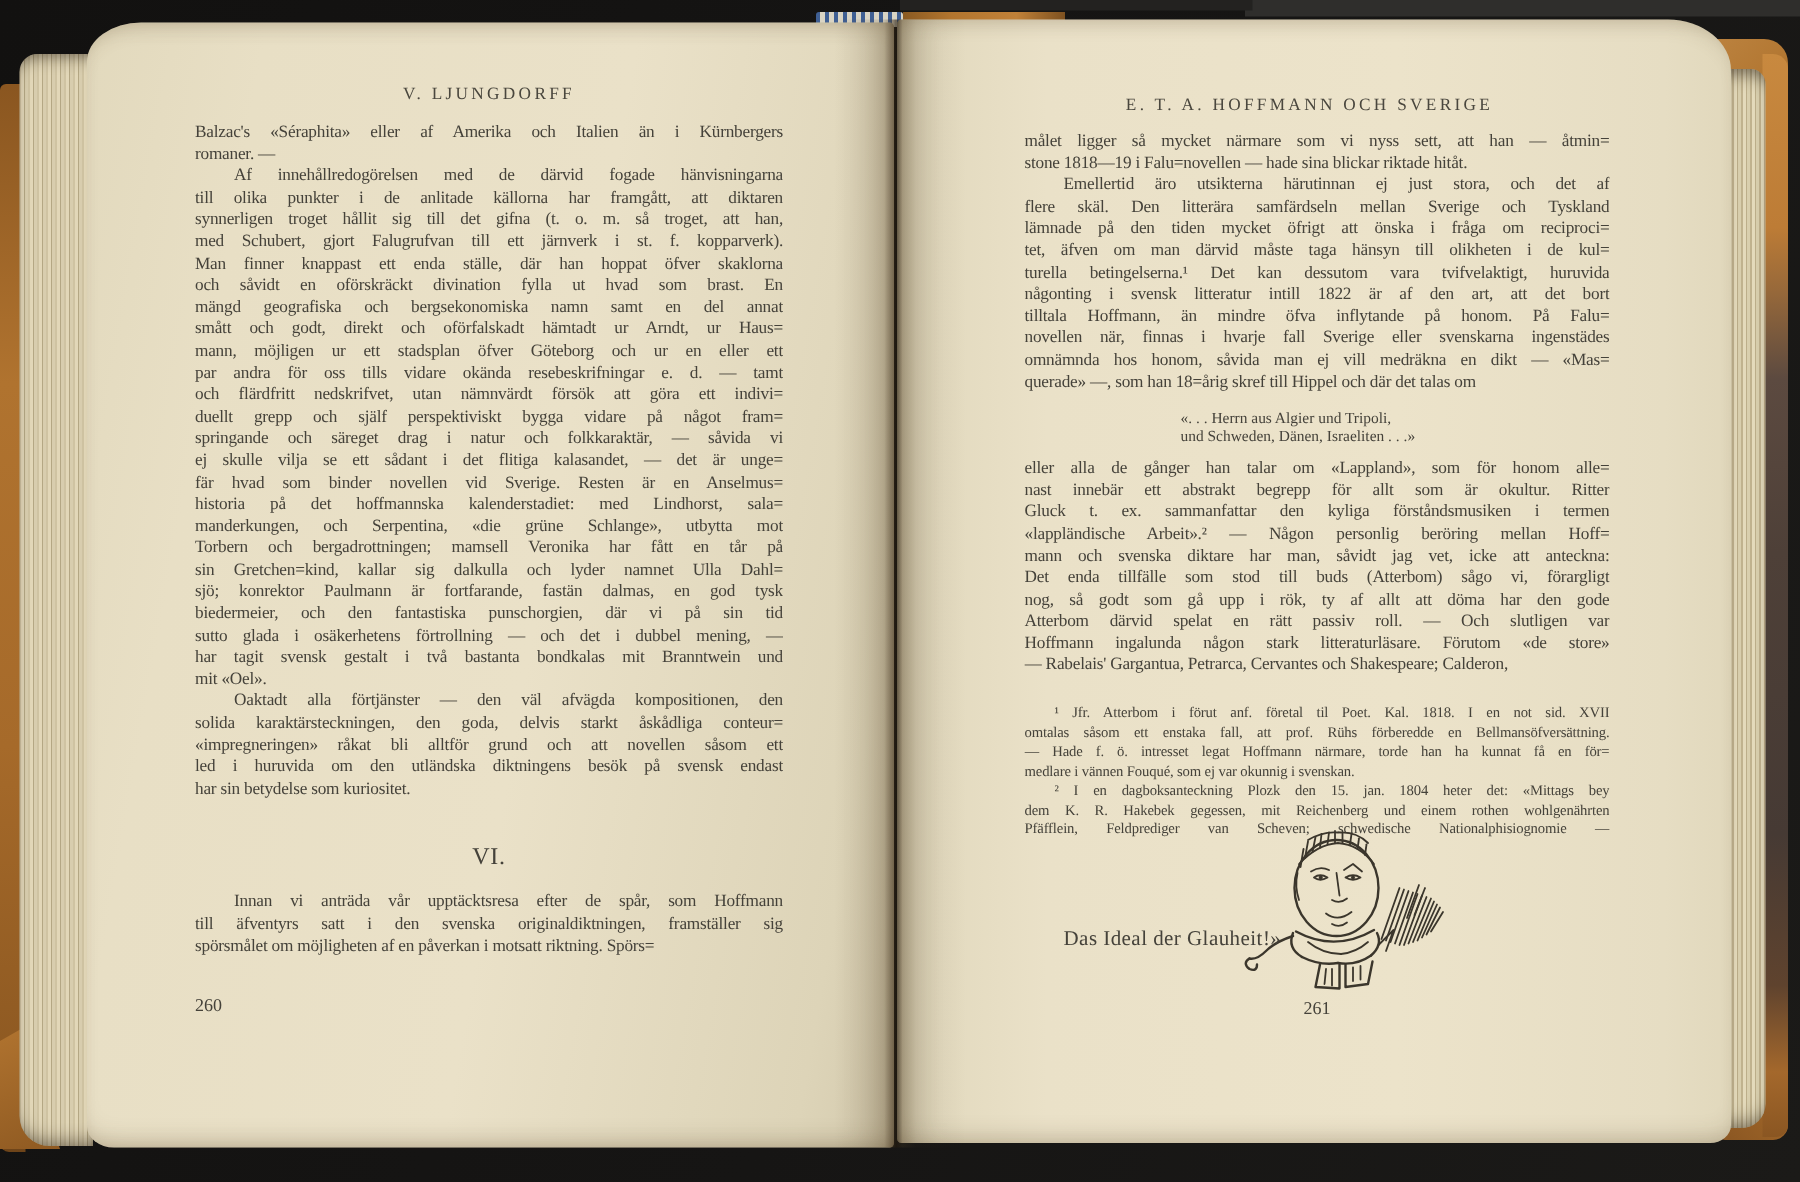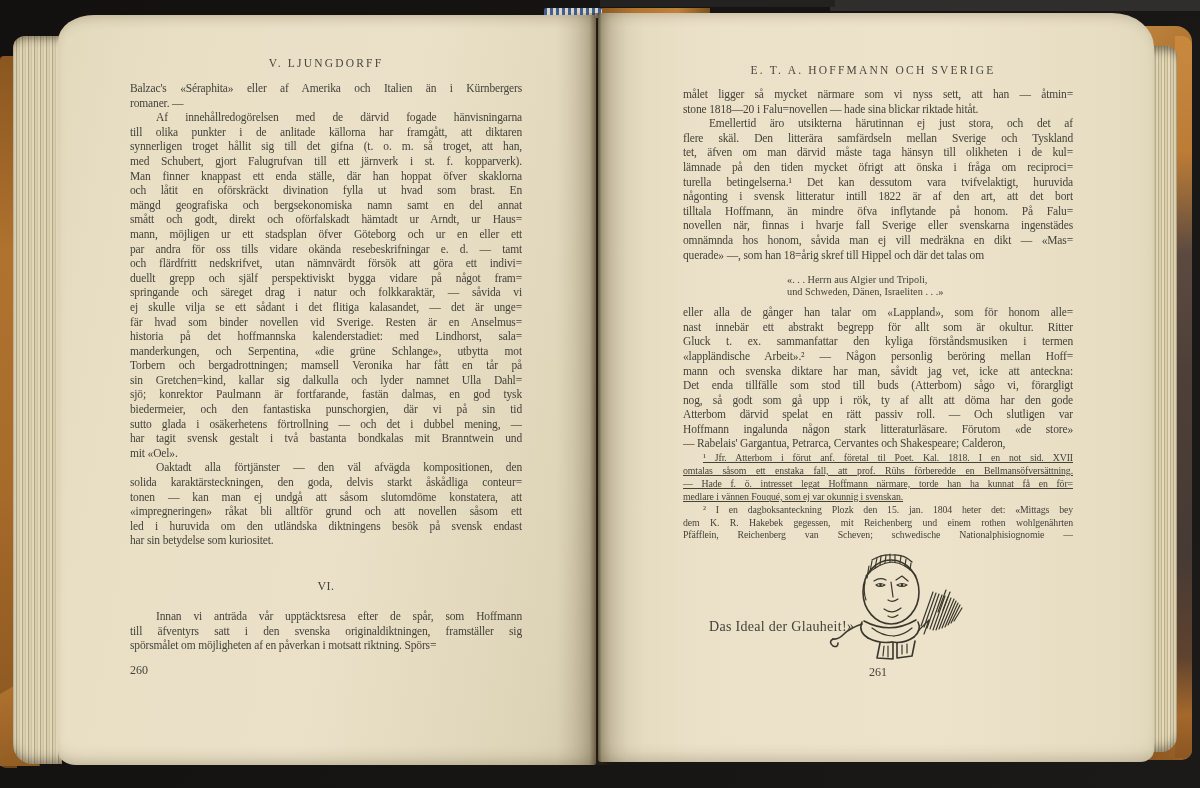--- a/index.html
+++ b/index.html
@@ -60,29 +60,29 @@
 
   .col { position:absolute; font-size:11.5px; letter-spacing:-0.15px; }
   .col-left  { left:72px; top:66px; width:392px; }
   .col-right { left:85px; top:74px; width:390px; }
 
   .pline { height:14.6px; line-height:14.6px; white-space:nowrap; overflow:hidden;
     text-align:justify; text-align-last:justify; text-justify:inter-word; }
   .pline.lastline { text-align-last:left; }
   .para.indent .pline:first-child { text-indent:26px; }
 
-  .heading-vi { margin-top:31px; margin-bottom:15px; text-align:center; font-size:12px; letter-spacing:.5px; line-height:15px; }
+  .heading-vi { margin-top:31px; margin-bottom:15px; text-align:center; font-size:16px; letter-spacing:.5px; line-height:15px; }
 
   .verse { margin-top:12px; margin-left:104px; font-size:10.3px; letter-spacing:0; }
   .verse .pline { height:11.5px; line-height:11.5px; text-align:right; text-align-last:left; }
 
   .para.after-verse { margin-top:8px; }
 
   .footnote { font-size:9.8px; letter-spacing:-0.1px; }
-  .footnote.first { margin-top:1px;text-decoration:underline; }
+  .footnote.first { margin-top:19px; }
   .footnote .pline { height:12.9px; line-height:12.9px; }
   .footnote .pline:first-child { text-indent:20px; }
 
   .pagenum { position:absolute; font-size:12px; color:#45423a; }
   .pn-left  { left:72px; top:648px; }
   .pn-right { left:85px; top:652px; width:390px; text-align:center; }
 
   .sketch { position:absolute; left:222px; top:537px; width:150px; height:112px; }
   .sketch path, .sketch ellipse { fill:none; stroke:#3b362c; stroke-width:1.6; stroke-linecap:round; stroke-linejoin:round; }
   .sketch .thin { stroke-width:1.2; }
@@ -112,21 +112,21 @@
       <div class="para noindent">
           <div class="pline">Balzac's «Séraphita» eller af Amerika och Italien än i Kürnbergers</div>
           <div class="pline lastline">romaner. —</div>
         </div>
       <div class="para indent">
           <div class="pline">Af innehållredogörelsen med de därvid fogade hänvisningarna</div>
           <div class="pline">till olika punkter i de anlitade källorna har framgått, att diktaren</div>
           <div class="pline">synnerligen troget hållit sig till det gifna (t. o. m. så troget, att han,</div>
           <div class="pline">med Schubert, gjort Falugrufvan till ett järnverk i st. f. kopparverk).</div>
           <div class="pline">Man finner knappast ett enda ställe, där han hoppat öfver skaklorna</div>
-          <div class="pline">och låtit en oförskräckt divination fylla ut hvad som brast.  En</div>
+          <div class="pline">och såvidt en oförskräckt divination fylla ut hvad som brast.  En</div>
           <div class="pline">mängd geografiska och bergsekonomiska namn samt en del annat</div>
           <div class="pline">smått och godt, direkt och oförfalskadt hämtadt ur Arndt, ur Haus=</div>
           <div class="pline">mann, möjligen ur ett stadsplan öfver Göteborg och ur en eller ett</div>
           <div class="pline">par andra för oss tills vidare okända resebeskrifningar e. d. — tamt</div>
           <div class="pline">och flärdfritt nedskrifvet, utan nämnvärdt försök att göra ett indivi=</div>
           <div class="pline">duellt grepp och själf perspektiviskt bygga vidare på något fram=</div>
           <div class="pline">springande och säreget drag i natur och folkkaraktär, — såvida vi</div>
           <div class="pline">ej skulle vilja se ett sådant i det flitiga kalasandet, — det är unge=</div>
           <div class="pline">fär hvad som binder novellen vid Sverige.  Resten är en Anselmus=</div>
           <div class="pline">historia på det hoffmannska kalenderstadiet: med Lindhorst, sala=</div>
@@ -135,47 +135,46 @@
           <div class="pline">sin Gretchen=kind, kallar sig dalkulla och lyder namnet Ulla Dahl=</div>
           <div class="pline">sjö; konrektor Paulmann är fortfarande, fastän dalmas, en god tysk</div>
           <div class="pline">biedermeier, och den fantastiska punschorgien, där vi på sin tid</div>
           <div class="pline">sutto glada i osäkerhetens förtrollning — och det i dubbel mening, —</div>
           <div class="pline">har tagit svensk gestalt i två bastanta bondkalas mit Branntwein und</div>
           <div class="pline lastline">mit «Oel».</div>
         </div>
       <div class="para indent">
           <div class="pline">Oaktadt alla förtjänster — den väl afvägda kompositionen, den</div>
           <div class="pline">solida karaktärsteckningen, den goda, delvis starkt åskådliga conteur=</div>
-          <div class="pline">tonen — kan man ej undgå att såsom slutomdöme konstatera, att</div>
           <div class="pline">«impregneringen» råkat bli alltför grund och att novellen såsom ett</div>
           <div class="pline">led i huruvida om den utländska diktningens besök på svensk endast</div>
           <div class="pline lastline">har sin betydelse som kuriositet.</div>
         </div>
       <div class="heading-vi">VI.</div>
       <div class="para indent">
           <div class="pline">Innan vi anträda vår upptäcktsresa efter de spår, som Hoffmann</div>
           <div class="pline">till äfventyrs satt i den svenska originaldiktningen, framställer sig</div>
           <div class="pline lastline">spörsmålet om möjligheten af en påverkan i motsatt riktning.  Spörs=</div>
         </div>
     </div>
     <div class="pagenum pn-left">260</div>
   </div>
 
   <div class="page page-right">
     <div class="running-header rh-right">E. T. A. HOFFMANN OCH SVERIGE</div>
     <div class="col col-right">
       <div class="para noindent">
           <div class="pline">målet ligger så mycket närmare som vi nyss sett, att han — åtmin=</div>
-          <div class="pline lastline">stone 1818—20 i Falu=novellen — hade sina blickar riktade hitåt.</div>
+          <div class="pline lastline">stone 1818—19 i Falu=novellen — hade sina blickar riktade hitåt.</div>
         </div>
       <div class="para indent">
           <div class="pline">Emellertid äro utsikterna härutinnan ej just stora, och det af</div>
           <div class="pline">flere skäl.  Den litterära samfärdseln mellan Sverige och Tyskland</div>
+          <div class="pline">lämnade på den tiden mycket öfrigt att önska i fråga om reciproci=</div>
           <div class="pline">tet, äfven om man därvid måste taga hänsyn till olikheten i de kul=</div>
-          <div class="pline">lämnade på den tiden mycket öfrigt att önska i fråga om reciproci=</div>
           <div class="pline">turella betingelserna.¹  Det kan dessutom vara tvifvelaktigt, huruvida</div>
           <div class="pline">någonting i svensk litteratur intill 1822 är af den art, att det bort</div>
           <div class="pline">tilltala Hoffmann, än mindre öfva inflytande på honom.  På Falu=</div>
           <div class="pline">novellen när, finnas i hvarje fall Sverige eller svenskarna ingenstädes</div>
           <div class="pline">omnämnda hos honom, såvida man ej vill medräkna en dikt — «Mas=</div>
           <div class="pline lastline">querade» —, som han 18=årig skref till Hippel och där det talas om</div>
         </div>
       <div class="verse">
           <div class="pline">«. . . Herrn aus Algier und Tripoli,</div>
           <div class="pline lastline">und Schweden, Dänen, Israeliten . . .»</div>
@@ -194,21 +193,21 @@
         </div>
       <div class="footnote first">
           <div class="pline">¹ Jfr. Atterbom i förut anf. företal til Poet. Kal. 1818.  I en not sid. XVII</div>
           <div class="pline">omtalas såsom ett enstaka fall, att prof. Rühs förberedde en Bellmansöfversättning.</div>
           <div class="pline">— Hade f. ö. intresset legat Hoffmann närmare, torde han ha kunnat få en för=</div>
           <div class="pline lastline">medlare i vännen Fouqué, som ej var okunnig i svenskan.</div>
         </div>
       <div class="footnote">
           <div class="pline">² I en dagboksanteckning Plozk den 15. jan. 1804 heter det:  «Mittags bey</div>
           <div class="pline">dem K. R. Hakebek gegessen, mit Reichenberg und einem rothen wohlgenährten</div>
-          <div class="pline">Pfäfflein, Reichenberg van Scheven; schwedische Nationalphisiognomie —</div>
+          <div class="pline">Pfäfflein, Feldprediger van Scheven; schwedische Nationalphisiognomie —</div>
         </div>
     </div>
 
     <svg class="sketch" viewBox="0 0 150 112">
 
       <ellipse cx="71" cy="42" rx="28" ry="32"></ellipse>
 
       <path class="thin" d="M46,26 Q58,13 72,12 Q86,13 96,26"></path>
       <path class="thin" d="M52,10 Q62,4 72,5 Q84,4 92,12"></path>
       <path class="thin" d="M50,22 L52,11"></path>

